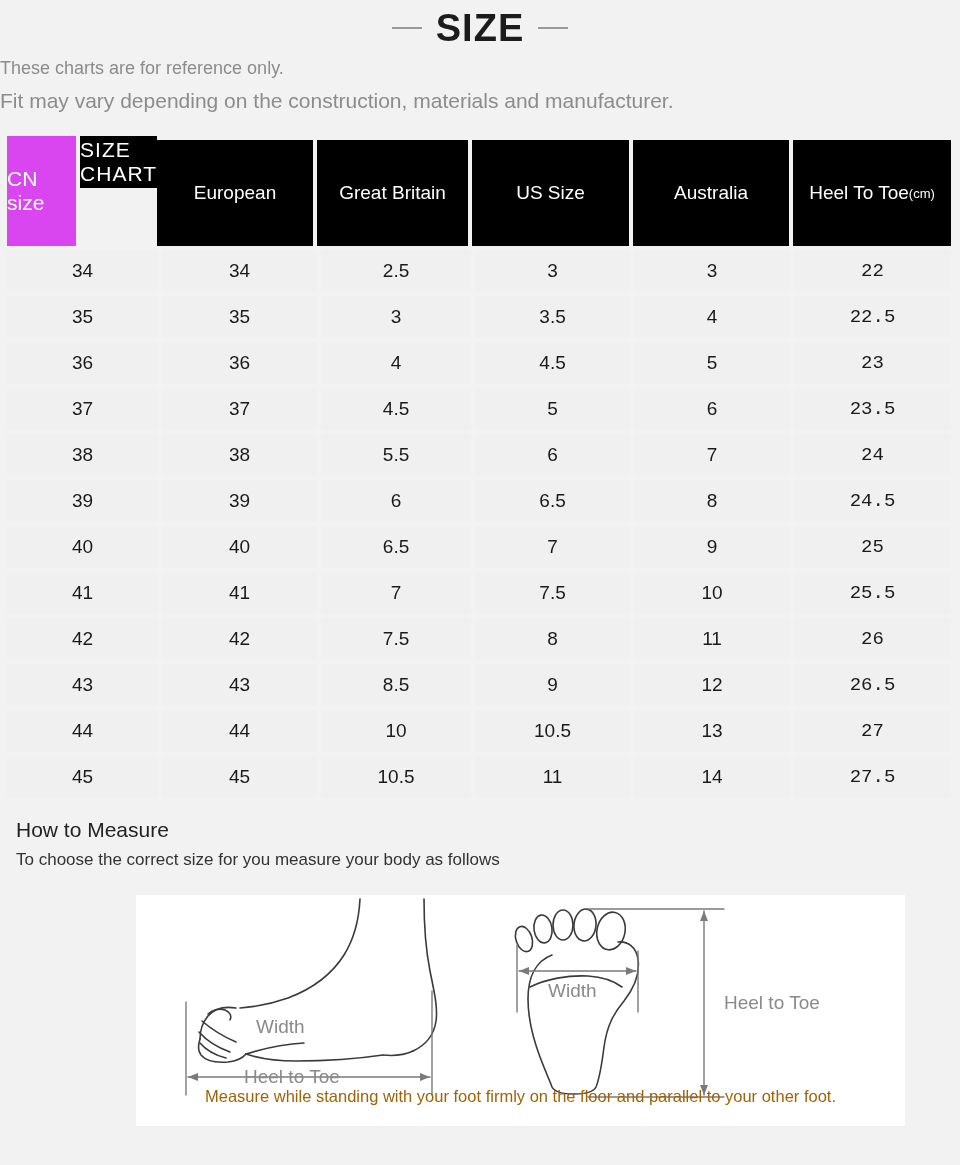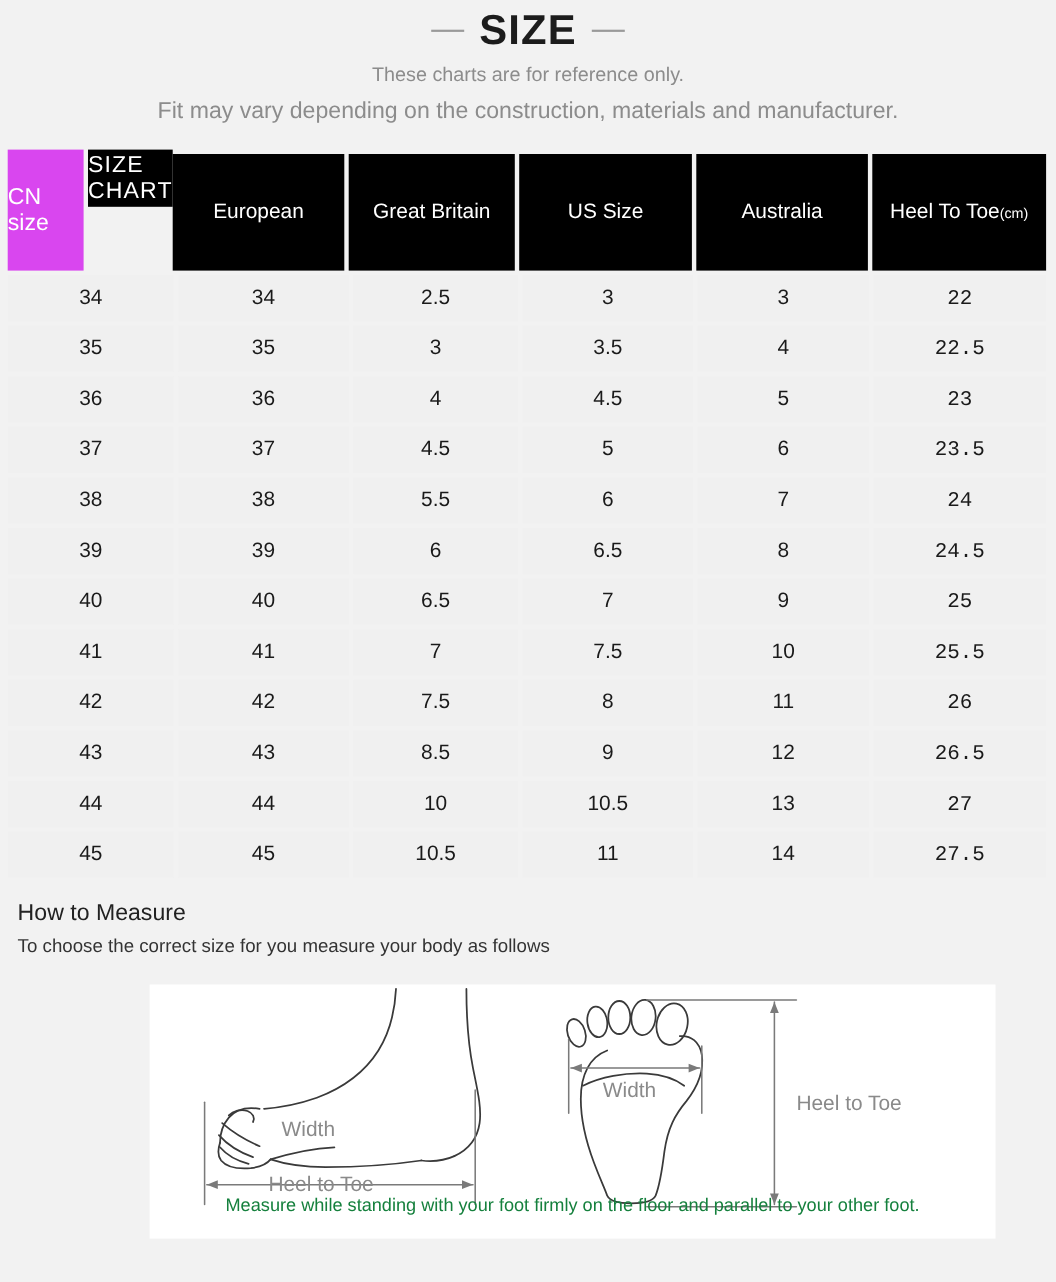--- a/index.html
+++ b/index.html
@@ -6,21 +6,21 @@
   html, body {
     width: 960px;
     height: 1165px;
     background: #f2f2f2;
     font-family: "Liberation Sans", sans-serif;
     overflow: hidden;
   }
   .page { position: relative; width: 960px; height: 1165px; background: #f2f2f2; }
 
   
-  .head { padding-top: 6px; text-align: center; }
+  .head { padding-top: 6px; text-align: left; }
   .title-row {
     display: flex; align-items: center; justify-content: center;
     gap: 14px; height: 44px;
   }
   .title-dash { width: 30px; height: 2px; background: #9a9a9a; display: block; }
   .title-text {
     font-size: 38px; font-weight: bold; letter-spacing: 1px;
     color: #1c1c1c; line-height: 40px;
     font-family: "Liberation Sans", sans-serif;
   }
@@ -85,21 +85,21 @@
   .measure-p {
     font-size: 17px; color: #333; padding: 3px 0 0 16px; line-height: 24px;
   }
   .diagram-panel {
     position: absolute; left: 136px; top: 89px;
     width: 769px; height: 231px; background: #fff;
   }
   .diagram-svg { display: block; }
   .caption {
     position: absolute; left: 0; top: 192px; width: 769px;
-    text-align: center; font-size: 16.5px; color: #15803d;
+    text-align: center; font-size: 16.5px; color: #a16207;
   }
 </style>
 </head>
 <body>
 
 <div class="page">
 
   <div class="head">
     <div class="title-row">
       <span class="title-dash"></span>

